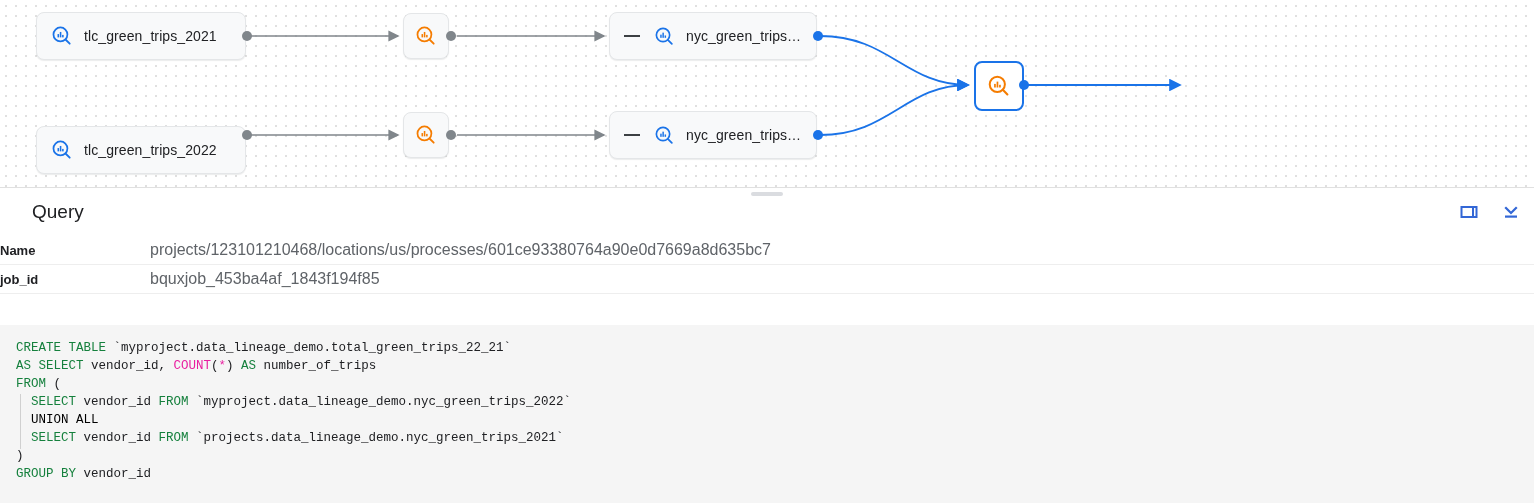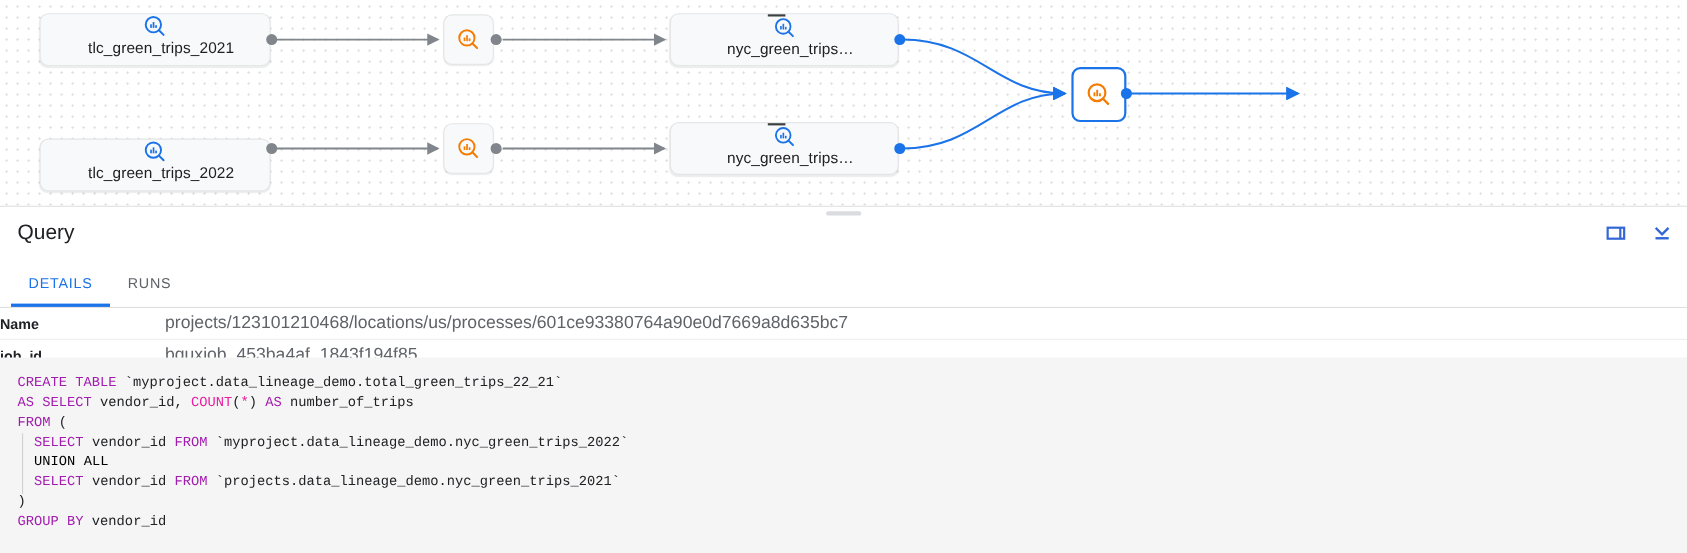--- a/index.html
+++ b/index.html
@@ -34,21 +34,20 @@
     background: #f8f9fa;
     border: 1px solid #e4e6e8;
     border-radius: 8px;
     display: flex;
     align-items: center;
     box-shadow: 0 1px 1px rgba(60,64,67,0.10);
   }
   .node.table-node {
     height: 48px;
     padding: 0 14px;
-    flex-direction: column;
   }
   .node.job-node {
     width: 46px; height: 46px;
     justify-content: center;
     padding: 0;
   }
   .node.selected {
     border: 2px solid #1a73e8;
     background: #ffffff;
     box-shadow: none;
@@ -97,20 +96,21 @@
     position: relative;
     height: 48px;
     display: flex;
     align-items: center;
     padding: 0 16px;
   }
   #panel-title {
     font-size: 19px;
     color: #202124;
     font-weight: 400;
+    margin-left: 16px;
   }
   #panel-actions {
     position: absolute;
     right: 10px; top: 0; height: 48px;
     display: flex; align-items: center; gap: 16px;
   }
   .icon-btn {
     width: 26px; height: 26px;
     display: flex; align-items: center; justify-content: center;
     cursor: pointer; background: none; border: none; padding: 0;
@@ -170,21 +170,21 @@
   pre#sql {
     margin: 0;
     padding: 0 16px;
     font-family: "Liberation Mono", "DejaVu Sans Mono", monospace;
     font-size: 12.5px;
     line-height: 18px;
     color: #202124;
     white-space: pre;
     position: relative;
   }
-  .kw  { color: #a21caf; }
+  .kw  { color: #15803d; }
   .fn  { color: #e91ea0; }
   .op  { color: #e91ea0; }
   .dim { color: #000000; margin-top: 28px; }
   #indent-guide {
     position: absolute;
     left: 20px;
     top: 55px;
     width: 1px; height: 55px;
     background: #d0d0d0;
   }
@@ -330,28 +330,20 @@
       </button>
       <button class="icon-btn">
         <svg width="20" height="20" viewBox="0 0 20 20">
           <path d="M5 6 L10 11 L15 6" fill="none" stroke="#3367d6" stroke-width="2.2" stroke-linecap="square"></path>
           <rect x="4" y="13.5" width="12" height="2.2" fill="#3367d6"></rect>
         </svg>
       </button>
     </div>
   </div>
 
-  <div id="tab-strip">
-    <div class="tab active">
-      <span>DETAILS</span>
-    </div>
-    <div class="tab">
-      <span>RUNS</span>
-    </div>
-  </div>
 
   <table id="detail-table">
     <tbody>
         <tr>
       <td class="dt-key">Name</td>
       <td class="dt-val">projects/123101210468/locations/us/processes/601ce93380764a90e0d7669a8d635bc7</td>
     </tr>
     <tr>
       <td class="dt-key">job_id</td>
       <td class="dt-val">bquxjob_453ba4af_1843f194f85</td>

